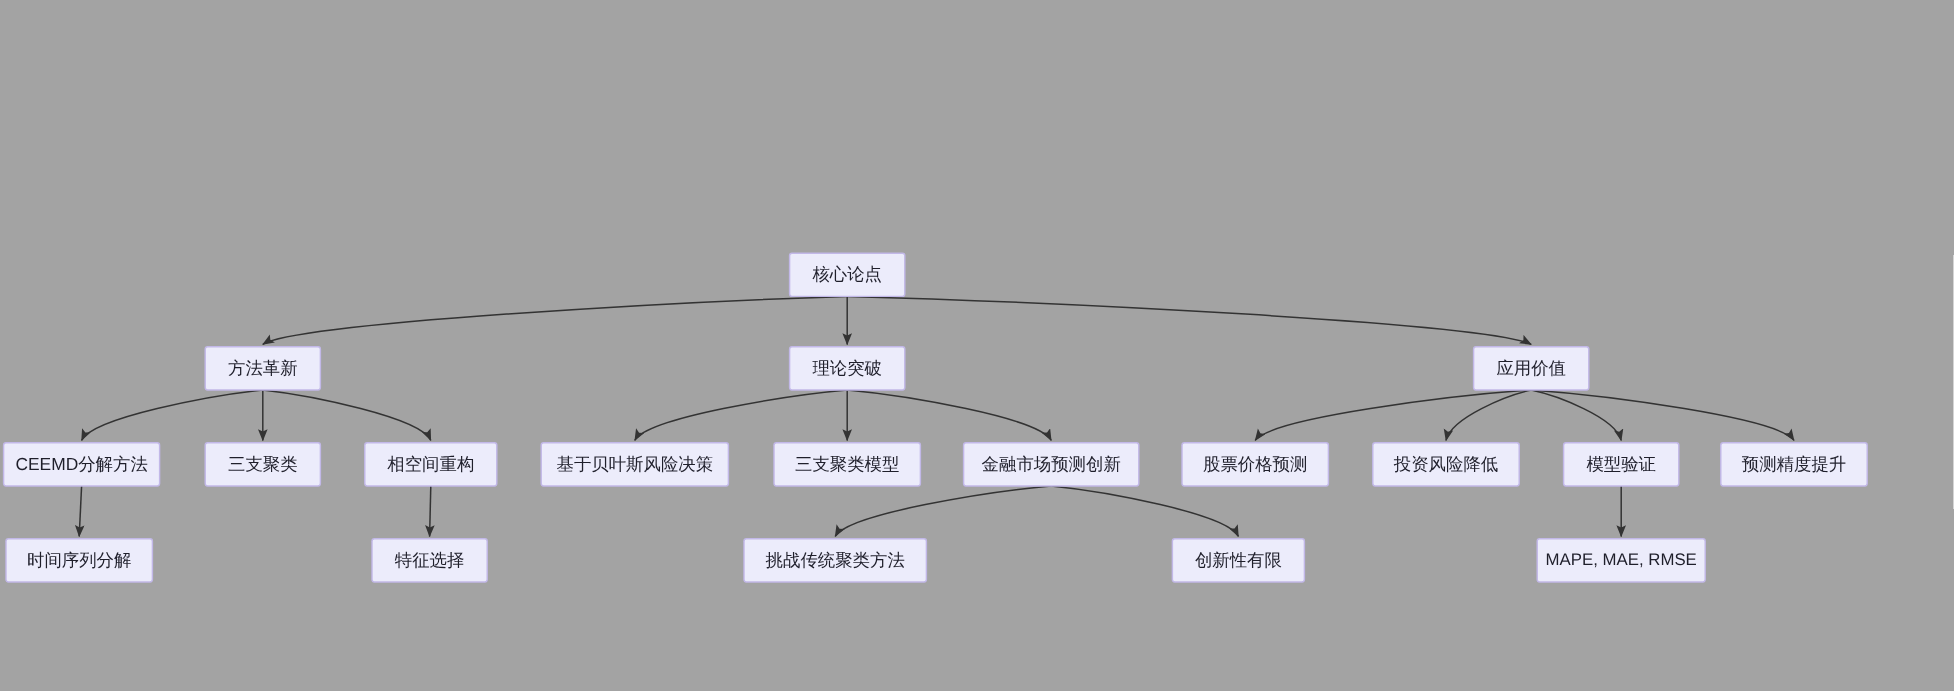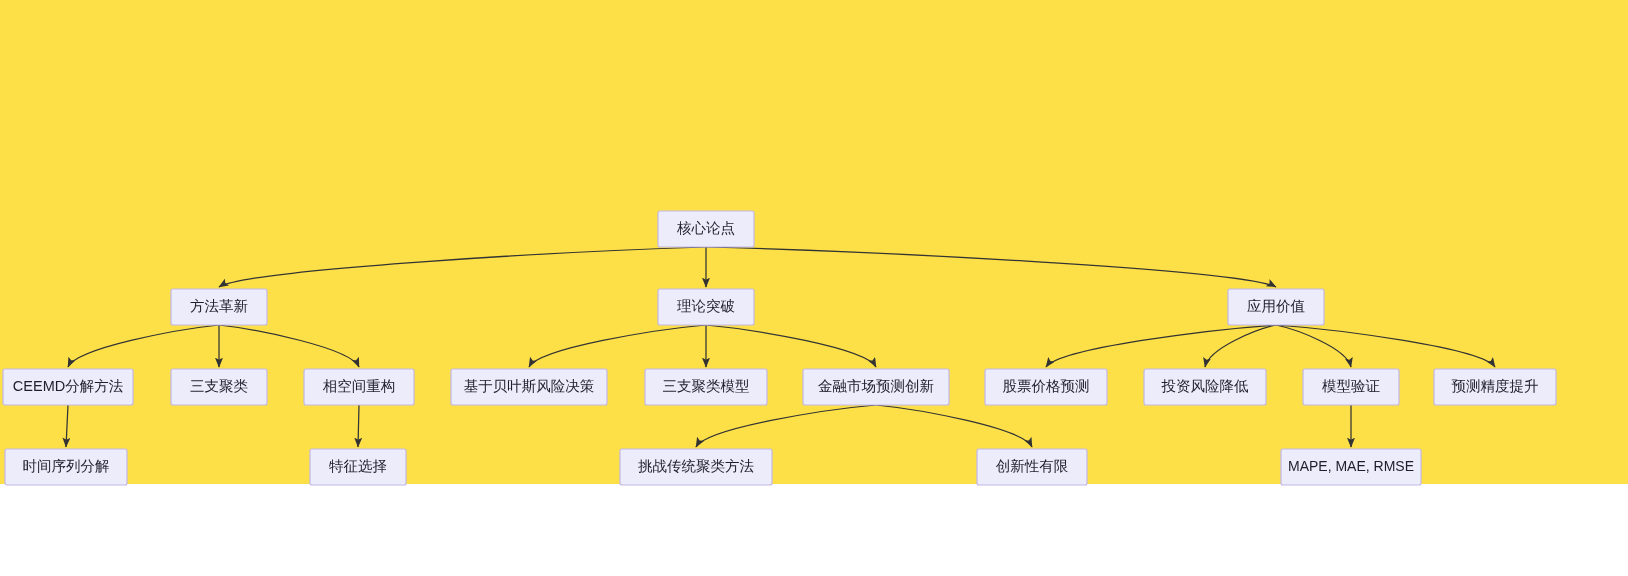--- a/index.html
+++ b/index.html
@@ -9,22 +9,22 @@
   }
   body {
     width: 1628px;
     height: 576px;
     overflow: hidden;
     font-family: "Liberation Sans", "DejaVu Sans", sans-serif;
   }
   #diagram-root {
     position: relative;
     width: 1628px;
-    height: 484px;
-    background: #fde047;
+    height: 576px;
+    background: #a3a3a3;
   }
   svg#flow {
     position: absolute;
     inset: 0;
     width: 1628px;
     height: 576px;
     display: block;
   }
   .node-rect {
     fill: #ececfb;

